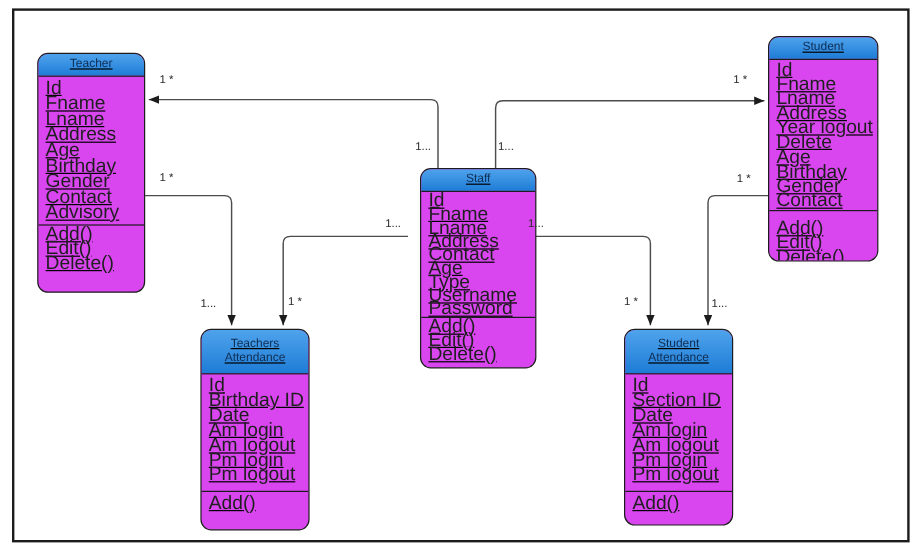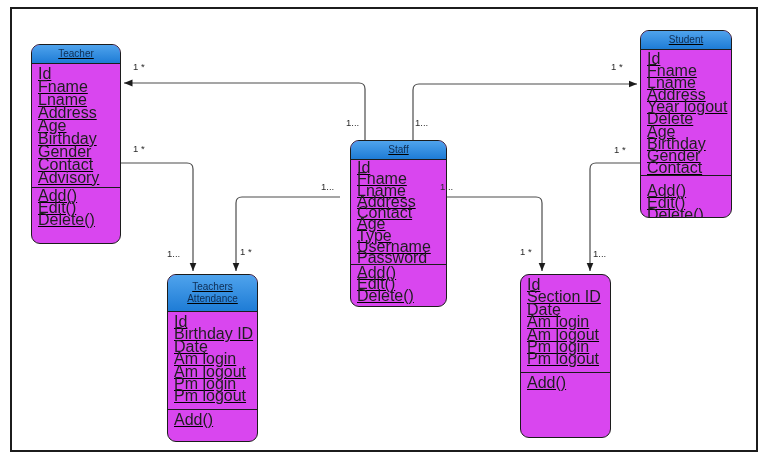--- a/index.html
+++ b/index.html
@@ -151,20 +151,21 @@
         <div class="uml-row">Am logout</div>
         <div class="uml-row">Pm login</div>
         <div class="uml-row">Pm logout</div>
       </div>
     <div class="uml-methods">
         <div class="uml-row">Add()</div>
       </div>
   </div>
 
   <div class="uml-class c-sa">
+    <div class="uml-header">Student Attendance</div>
     <div class="uml-attrs">
         <div class="uml-row">Id</div>
         <div class="uml-row">Section ID</div>
         <div class="uml-row">Date</div>
         <div class="uml-row">Am login</div>
         <div class="uml-row">Am logout</div>
         <div class="uml-row">Pm login</div>
         <div class="uml-row">Pm logout</div>
       </div>
     <div class="uml-methods">

